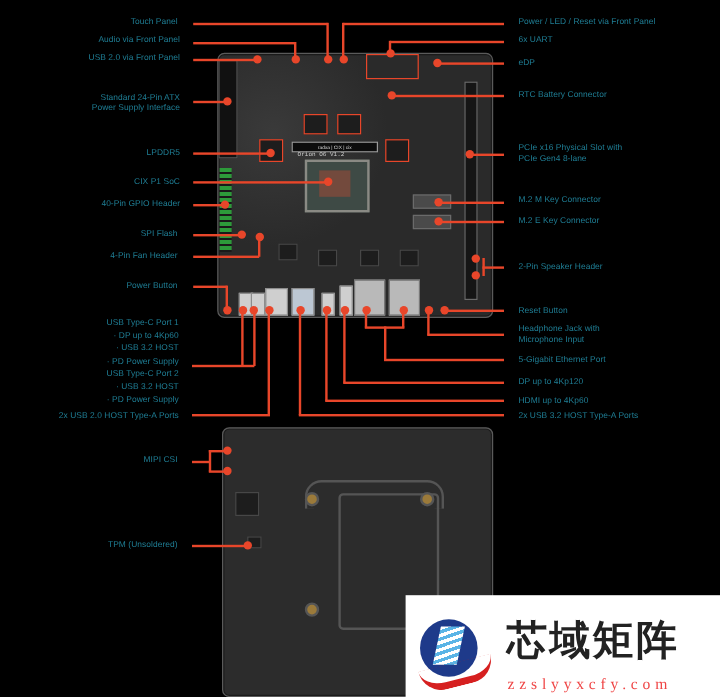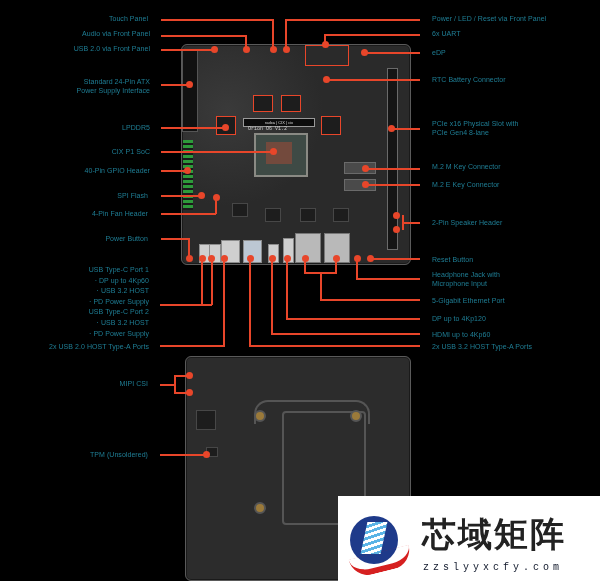--- a/index.html
+++ b/index.html
@@ -29,21 +29,21 @@
   .v{width:2px;}
   .dot{position:absolute;width:7px;height:7px;border-radius:50%;background:#e8462a;margin:-3px 0 0 -3px;}
   .mount{position:absolute;width:8px;height:8px;border-radius:50%;background:#9b7a3a;border:2px solid #555;}
   .socket-outline{position:absolute;left:282px;top:411px;width:80px;height:110px;border:2px solid #555;border-radius:4px;}
   .socket-ring{position:absolute;left:254px;top:400px;width:112px;height:22px;border:2px solid #555;border-bottom:none;border-radius:14px 14px 0 0;}
   .logo-card{position:absolute;left:338px;top:481px;width:262px;height:88px;background:#fff;margin-top:15px;}
   .logo-circle{position:absolute;left:12px;top:20px;width:48px;height:48px;border-radius:50%;background:#1e3a8a;overflow:hidden;}
   .logo-building{position:absolute;left:14px;top:6px;width:20px;height:32px;background:repeating-linear-gradient(160deg,#fff 0 3px,#5ab4e6 3px 6px);transform:skewX(-12deg);}
   .logo-swoosh{position:absolute;left:12px;top:56px;width:62px;height:14px;border-bottom:6px solid #d62020;border-radius:0 0 40px 40px;transform:rotate(-14deg);}
   .logo-cn{position:absolute;left:84px;top:18px;font-family:"DejaVu Serif",serif;font-weight:bold;font-size:34px;letter-spacing:2px;color:#222;line-height:40px;}
-  .logo-url{position:absolute;left:85px;top:66px;font-family:Liberation Mono, monospace;font-size:10px;letter-spacing:4px;color:#0f172a;}
+  .logo-url{position:absolute;left:85px;top:66px;font-family:Liberation Serif, serif;font-size:13px;letter-spacing:4px;color:#ef4444;}
   .silk{position:absolute;left:248px;top:126px;font-size:5px;color:#ccc;font-family:"Liberation Mono",monospace;}
   .brandbar{position:absolute;left:243px;top:118px;width:70px;height:7px;background:#0c0c0c;border:1px solid #999;color:#ddd;font-size:4px;line-height:7px;text-align:center;}
 </style>
 </head>
 <body>
 
 <div class="board top"></div>
 <div class="atx"></div>
 <div class="gpio"></div>
 <div class="pcie"></div>

